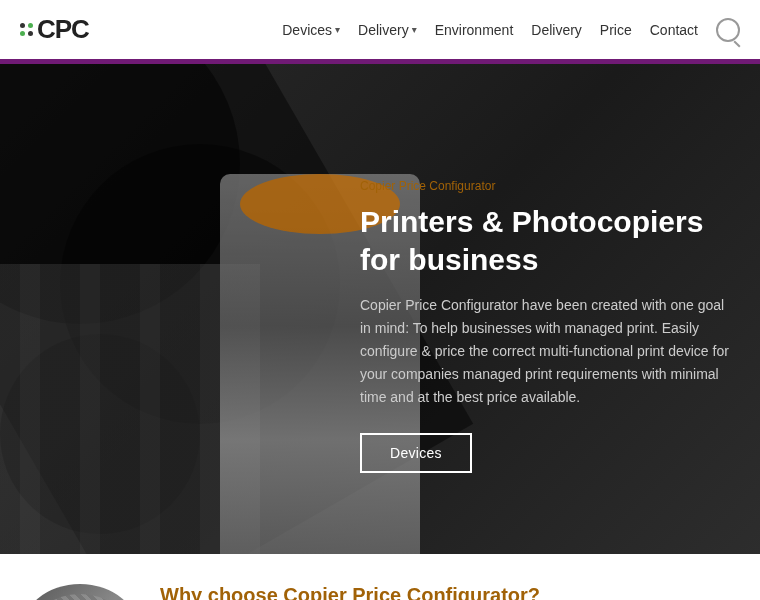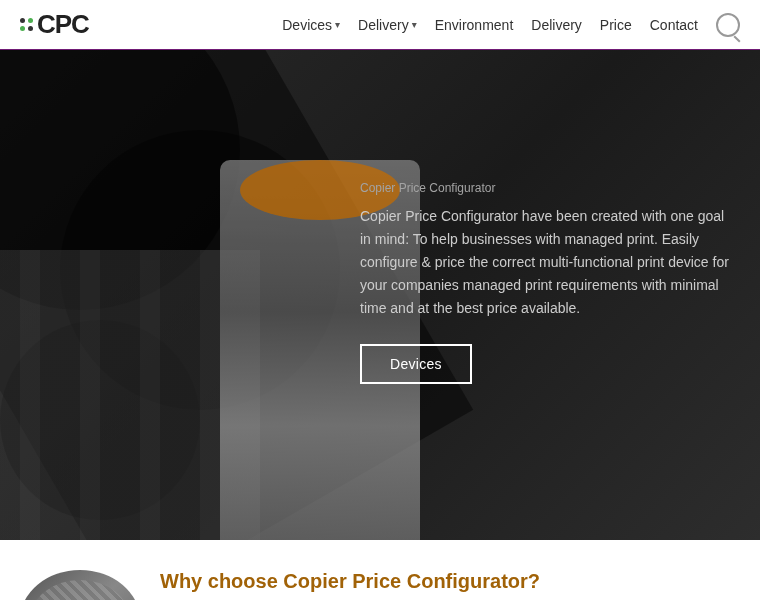--- a/index.html
+++ b/index.html
@@ -4,23 +4,23 @@
   <style>
     * { margin: 0; padding: 0; box-sizing: border-box; }
     body { font-family: Arial, sans-serif; width: 760px; overflow-x: hidden; background: #fff; }
 
     
     .header {
       display: flex;
       align-items: center;
       justify-content: space-between;
       padding: 0 20px;
-      height: 50px;
+      height: 64px;
       background: #fff;
-      border-bottom: 1px solid #701a75;
+      border-bottom: 5px solid #701a75;
       position: relative;
       z-index: 10;
     }
     .logo {
       display: flex;
       align-items: center;
       font-size: 26px;
       font-weight: bold;
       color: #222;
       letter-spacing: -1px;
@@ -177,24 +177,23 @@
 
     
     .hero-content {
       position: absolute;
       top: 115px;
       left: 360px;
       right: 30px;
     }
     .hero-tag {
       font-size: 12px;
-      color: #a3a3a3;
+      color: #a16207;
       margin-bottom: 10px;
       font-weight: 500;
-      margin-top: 16px;
     }
     .hero-title {
       font-size: 30px;
       font-weight: bold;
       color: #fff;
       line-height: 1.25;
       margin-bottom: 16px;
     }
     .hero-desc {
       font-size: 14px;
@@ -300,20 +299,21 @@
   <div class="hero-bg"></div>
   <div class="hero-diagonal"></div>
   <div class="hero-circle-1"></div>
   <div class="hero-circle-2"></div>
   <div class="hero-circle-3"></div>
   <div class="hero-machinery"></div>
   <div class="hero-person"></div>
 
   <div class="hero-content">
     <div class="hero-tag">Copier Price Configurator</div>
+    <h1 class="hero-title">Printers &amp; Photocopiers for business</h1>
     <p class="hero-desc">Copier Price Configurator have been created with one goal in mind: To help businesses with managed print. Easily configure &amp; price the correct multi-functional print device for your companies managed print requirements with minimal time and at the best price available.</p>
     <button class="hero-btn">Devices</button>
   </div>
 </section>
 
 <section class="below-hero">
   <div class="below-hero-image"></div>
   <div class="below-hero-text">
     <h2 class="below-hero-title">Why choose Copier Price Configurator?</h2>
 

